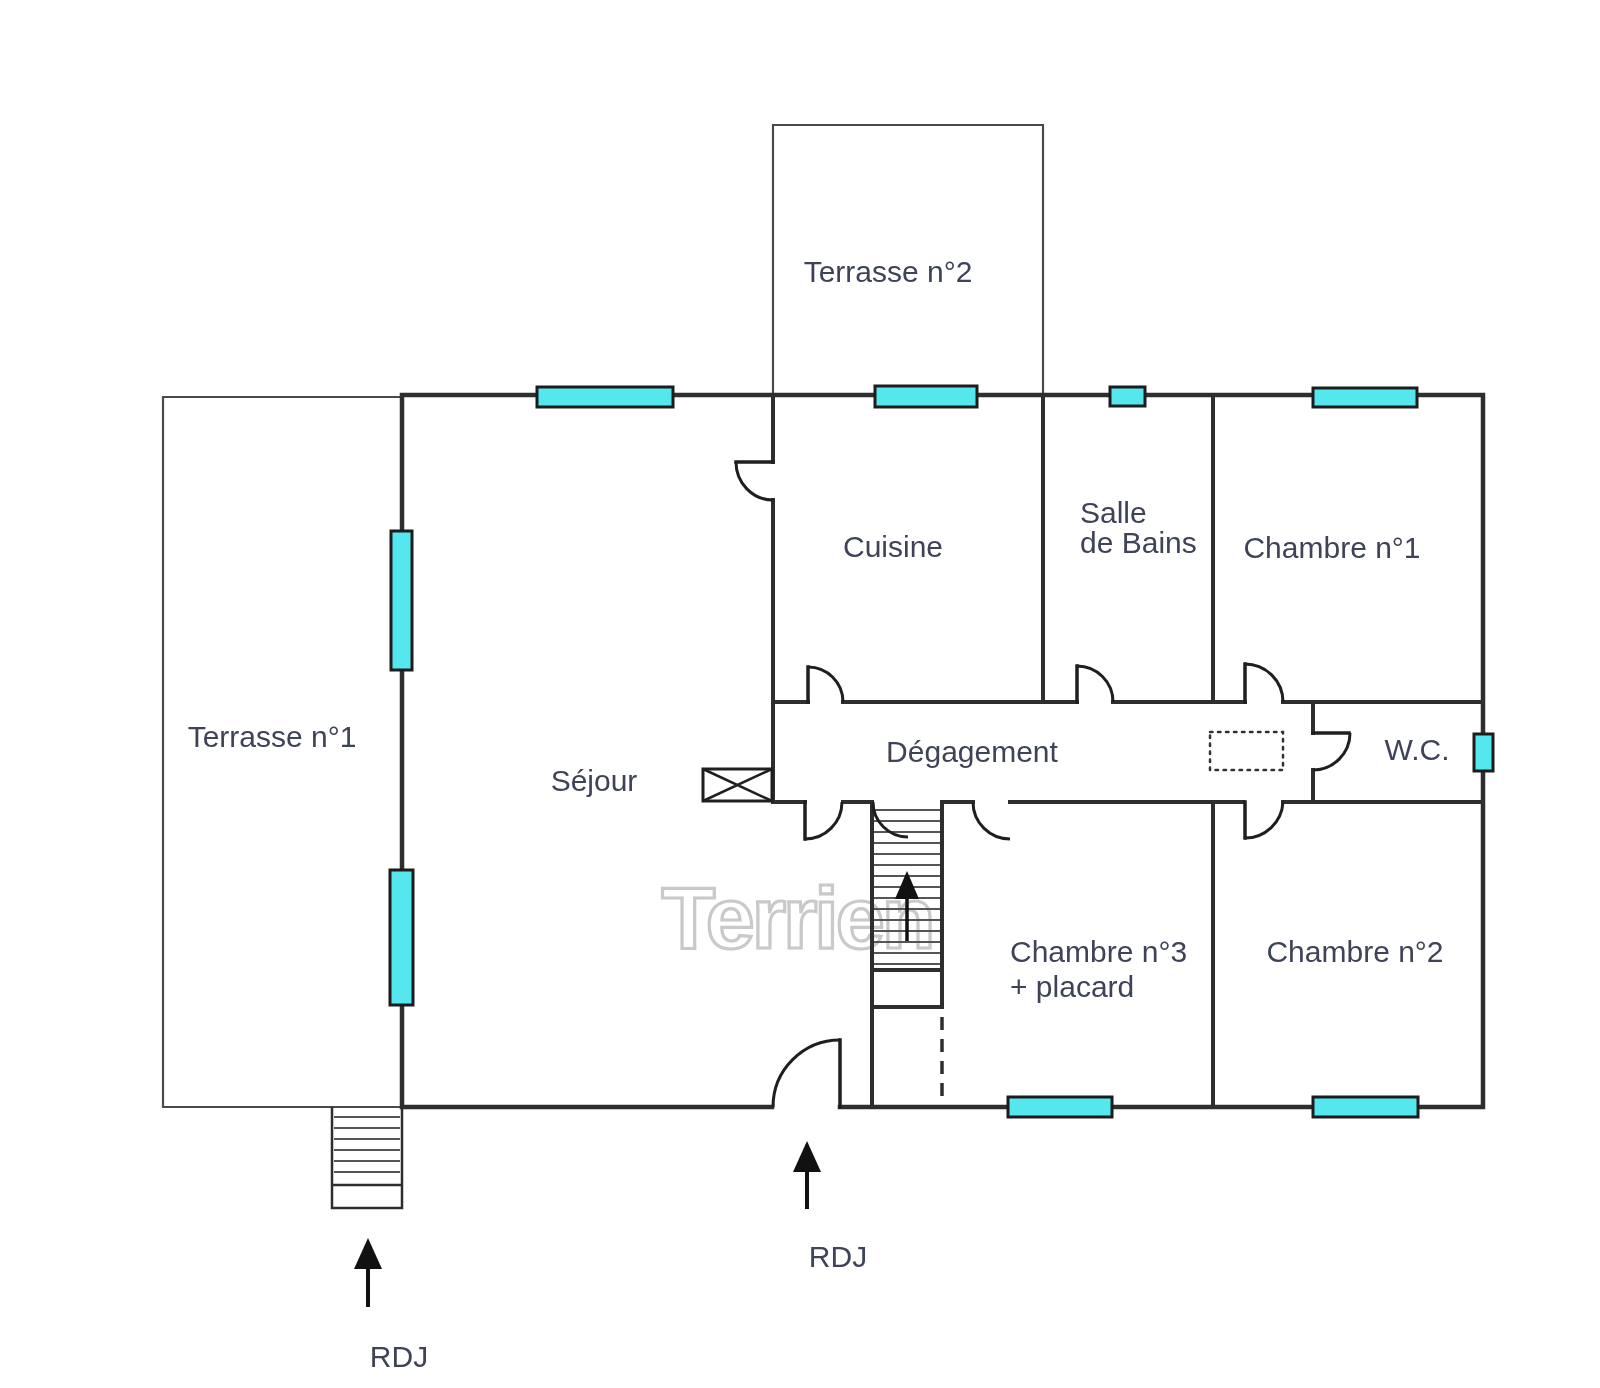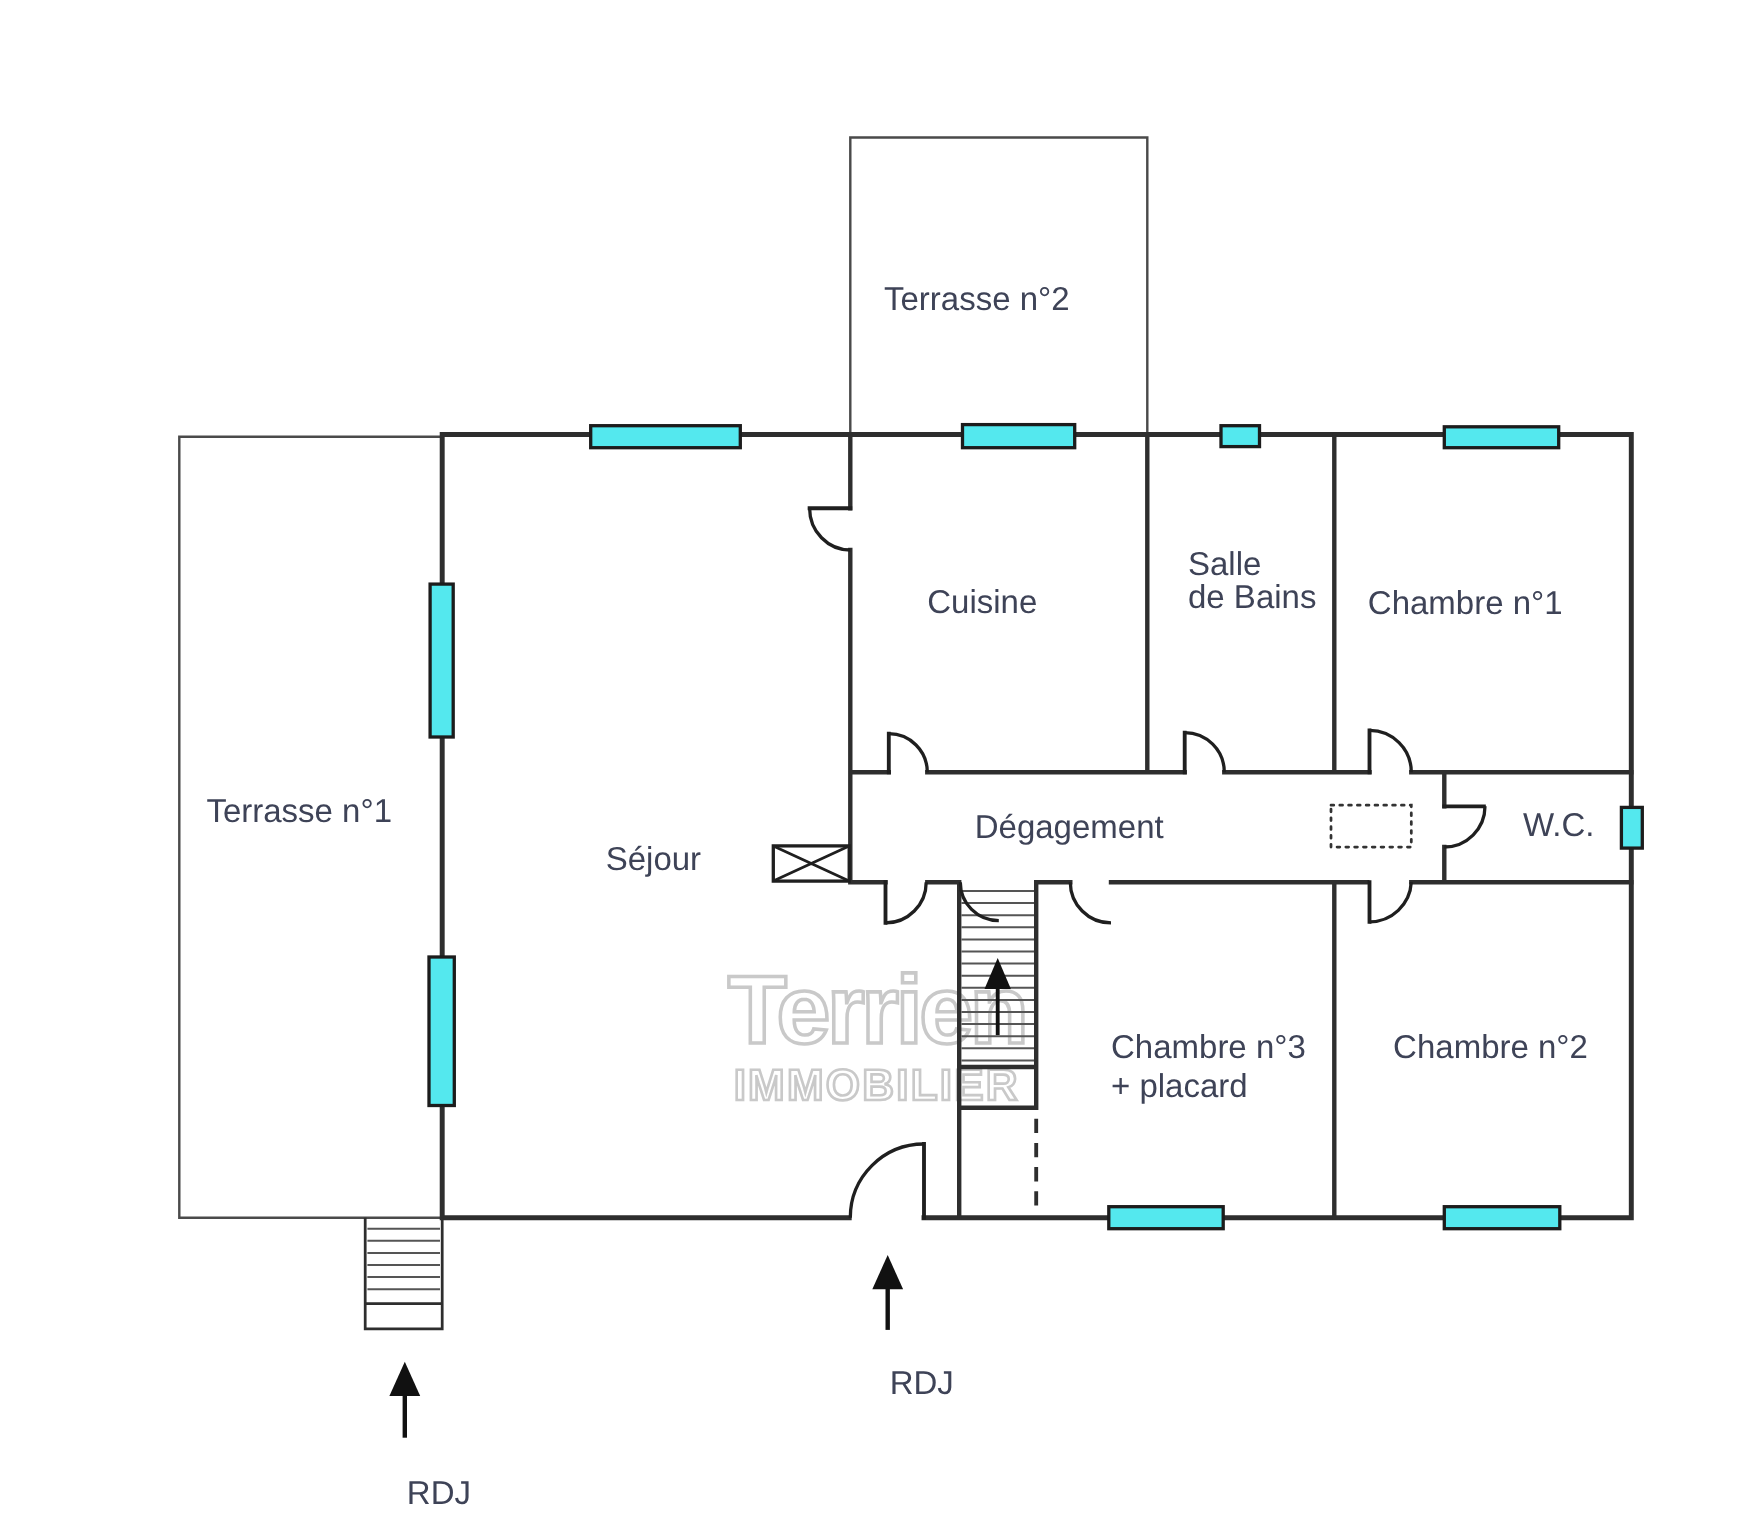--- a/index.html
+++ b/index.html
@@ -32,21 +32,20 @@
               font-size:30px;}
   .room-label.mid{text-anchor:middle;}
 </style>
 </head>
 <body>
 
 <div class="page">
 
   <div class="watermark">
     <div class="wm-line1">Terrien</div>
-    <div class="wm-line2">IMMOBILIER</div>
   </div>
 
   <svg width="1600" height="1388" viewBox="0 0 1600 1388">
 
     <g>
       <path class="terrace" d="M773,393 V125 H1043 V393"></path>
       <path class="terrace" d="M402,397 H163 V1107 H402"></path>
     </g>
 
     <path class="wall-outer" d="M402,395 H1483 V1107 H840 M772,1107 H402 V395"></path>

